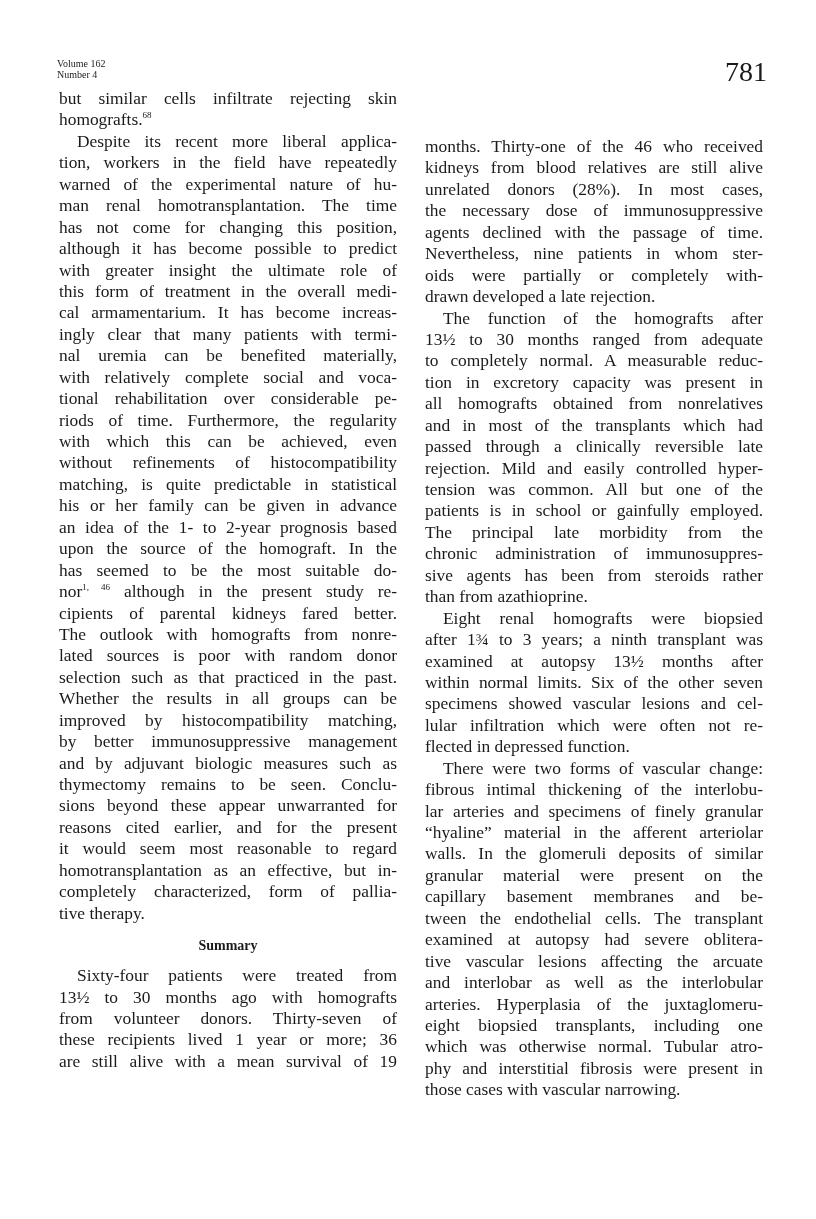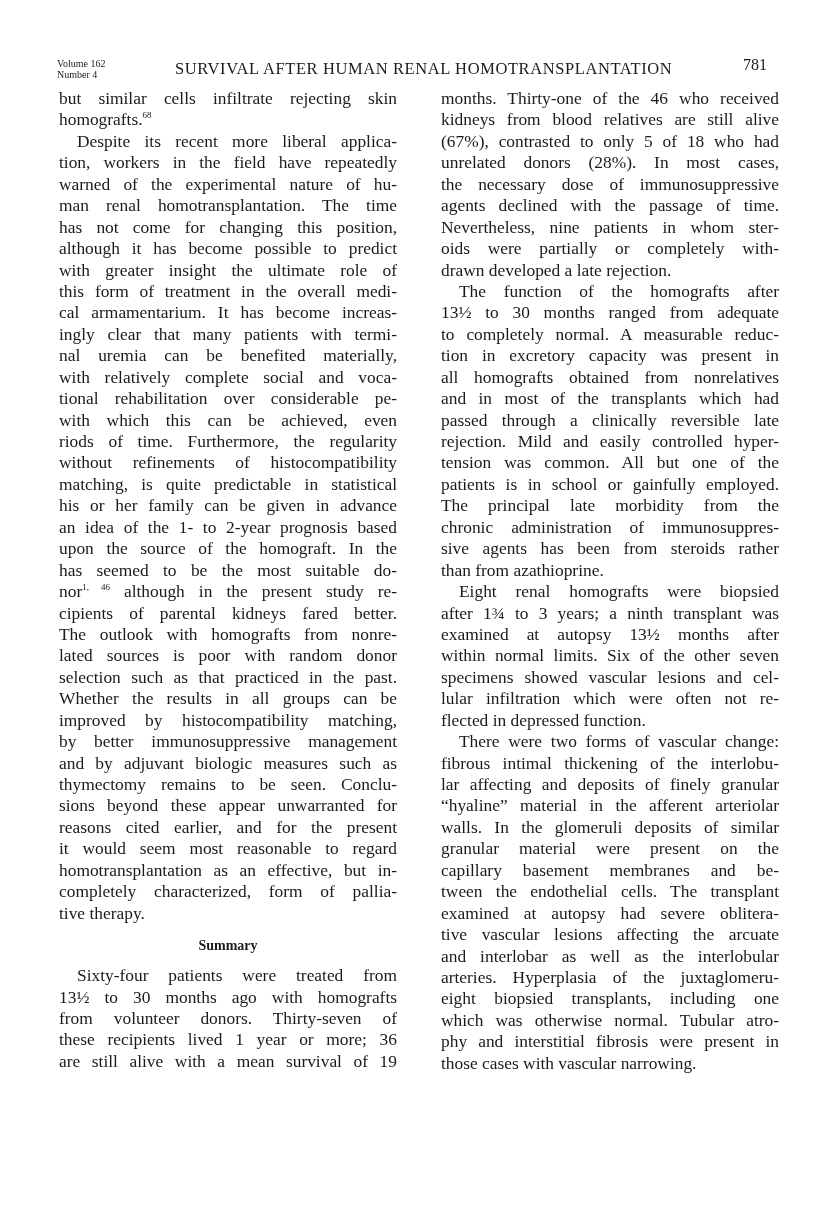--- a/index.html
+++ b/index.html
@@ -2,39 +2,38 @@
 <html><head>
 <meta charset="utf-8">
 <style>
   html, body { margin: 0; padding: 0; background: #ffffff; }
   body { width: 816px; height: 1219px; position: relative; overflow: hidden;
          font-family: "Liberation Serif", "DejaVu Serif", serif; color: #1a1a1a; }
   .header { position: absolute; top: 56px; left: 57px; width: 710px; height: 34px; }
   .vol { position: absolute; left: 0; top: 2px; font-size: 10px; line-height: 11px; }
   .vol div { white-space: nowrap; }
   .running-title { position: absolute; left: 118px; top: 3px; font-size: 16.5px; letter-spacing: 0.6px; white-space: nowrap; }
-  .page-num { position: absolute; right: 0; top: 0; font-size: 16px; }
+  .page-num { position: absolute; right: 0; top: 0; font-size: 28px; }
   .col { position: absolute; top: 88px; width: 338px; font-size: 17.4px; line-height: 21.45px; }
   .col.left { left: 59px; }
-  .col.right { left: 441px; }
+  .col.right { left: 425px; margin-top: 48px; }
   .line { display: block; white-space: nowrap; text-align: justify; text-align-last: justify; height: 21.45px; overflow: visible; }
   .line.last { text-align-last: left; }
   .line.indent { padding-left: 18px; }
   .heading { text-align: center; font-weight: bold; font-size: 14px; margin: 11px 0 9px 0; height: 21px; }
   sup { font-size: 9px; line-height: 0; vertical-align: 7px; }
 </style>
 </head>
 <body>
 
 <div class="header">
   <div class="vol">
     <div>Volume 162</div>
     <div>Number 4</div>
   </div>
-  <div class="running-title">SURVIVAL AFTER HUMAN RENAL HOMOTRANSPLANTATION</div>
   <div class="page-num">781</div>
 </div>
 
 <div class="col left">
   <div>
     <span class="line">but similar cells infiltrate rejecting skin</span>
     <span class="line last"><span>homografts.</span><sup>68</sup></span>
   </div>
   <div>
     <span class="line indent">Despite its recent more liberal applica-</span>
@@ -43,22 +42,22 @@
     <span class="line">man renal homotransplantation. The time</span>
     <span class="line">has not come for changing this position,</span>
     <span class="line">although it has become possible to predict</span>
     <span class="line">with greater insight the ultimate role of</span>
     <span class="line">this form of treatment in the overall medi-</span>
     <span class="line">cal armamentarium. It has become increas-</span>
     <span class="line">ingly clear that many patients with termi-</span>
     <span class="line">nal uremia can be benefited materially,</span>
     <span class="line">with relatively complete social and voca-</span>
     <span class="line">tional rehabilitation over considerable pe-</span>
+    <span class="line">riods of time. Furthermore, the regularity</span>
     <span class="line">with which this can be achieved, even</span>
-    <span class="line">riods of time. Furthermore, the regularity</span>
     <span class="line">without refinements of histocompatibility</span>
     <span class="line">matching, is quite predictable in statistical</span>
     <span class="line">his or her family can be given in advance</span>
     <span class="line">an idea of the 1- to 2-year prognosis based</span>
     <span class="line">upon the source of the homograft. In the</span>
     <span class="line">has seemed to be the most suitable do-</span>
     <span class="line"><span>nor</span><sup>1, 46</sup><span> although in the present study re-</span></span>
     <span class="line">cipients of parental kidneys fared better.</span>
     <span class="line">The outlook with homografts from nonre-</span>
     <span class="line">lated sources is poor with random donor</span>
@@ -82,21 +81,20 @@
     <span class="line">from volunteer donors. Thirty-seven of</span>
     <span class="line">these recipients lived 1 year or more; 36</span>
     <span class="line">are still alive with a mean survival of 19</span>
   </div>
 </div>
 
 <div class="col right">
   <div>
     <span class="line">months. Thirty-one of the 46 who received</span>
     <span class="line">kidneys from blood relatives are still alive</span>
-    <span class="line">(67%), contrasted to only 5 of 18 who had</span>
     <span class="line">unrelated donors (28%). In most cases,</span>
     <span class="line">the necessary dose of immunosuppressive</span>
     <span class="line">agents declined with the passage of time.</span>
     <span class="line">Nevertheless, nine patients in whom ster-</span>
     <span class="line">oids were partially or completely with-</span>
     <span class="line last">drawn developed a late rejection.</span>
   </div>
   <div>
     <span class="line indent">The function of the homografts after</span>
     <span class="line">13½ to 30 months ranged from adequate</span>
@@ -118,21 +116,21 @@
     <span class="line">after 1¾ to 3 years; a ninth transplant was</span>
     <span class="line">examined at autopsy 13½ months after</span>
     <span class="line">within normal limits. Six of the other seven</span>
     <span class="line">specimens showed vascular lesions and cel-</span>
     <span class="line">lular infiltration which were often not re-</span>
     <span class="line last">flected in depressed function.</span>
   </div>
   <div>
     <span class="line indent">There were two forms of vascular change:</span>
     <span class="line">fibrous intimal thickening of the interlobu-</span>
-    <span class="line">lar affecting and deposits of finely granular</span>
+    <span class="line">lar arteries and specimens of finely granular</span>
     <span class="line">“hyaline” material in the afferent arteriolar</span>
     <span class="line">walls. In the glomeruli deposits of similar</span>
     <span class="line">granular material were present on the</span>
     <span class="line">capillary basement membranes and be-</span>
     <span class="line">tween the endothelial cells. The transplant</span>
     <span class="line">examined at autopsy had severe oblitera-</span>
     <span class="line">tive vascular lesions affecting the arcuate</span>
     <span class="line">and interlobar as well as the interlobular</span>
     <span class="line">arteries. Hyperplasia of the juxtaglomeru-</span>
     <span class="line">eight biopsied transplants, including one</span>

